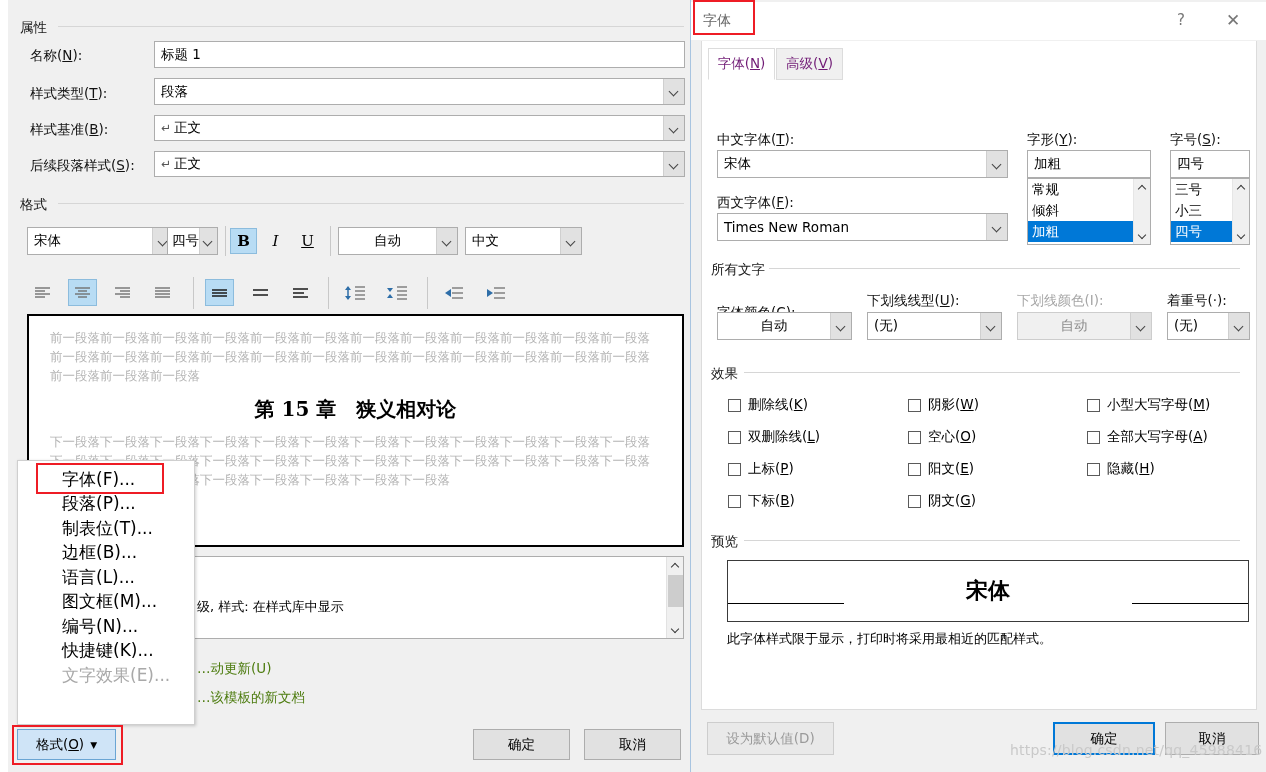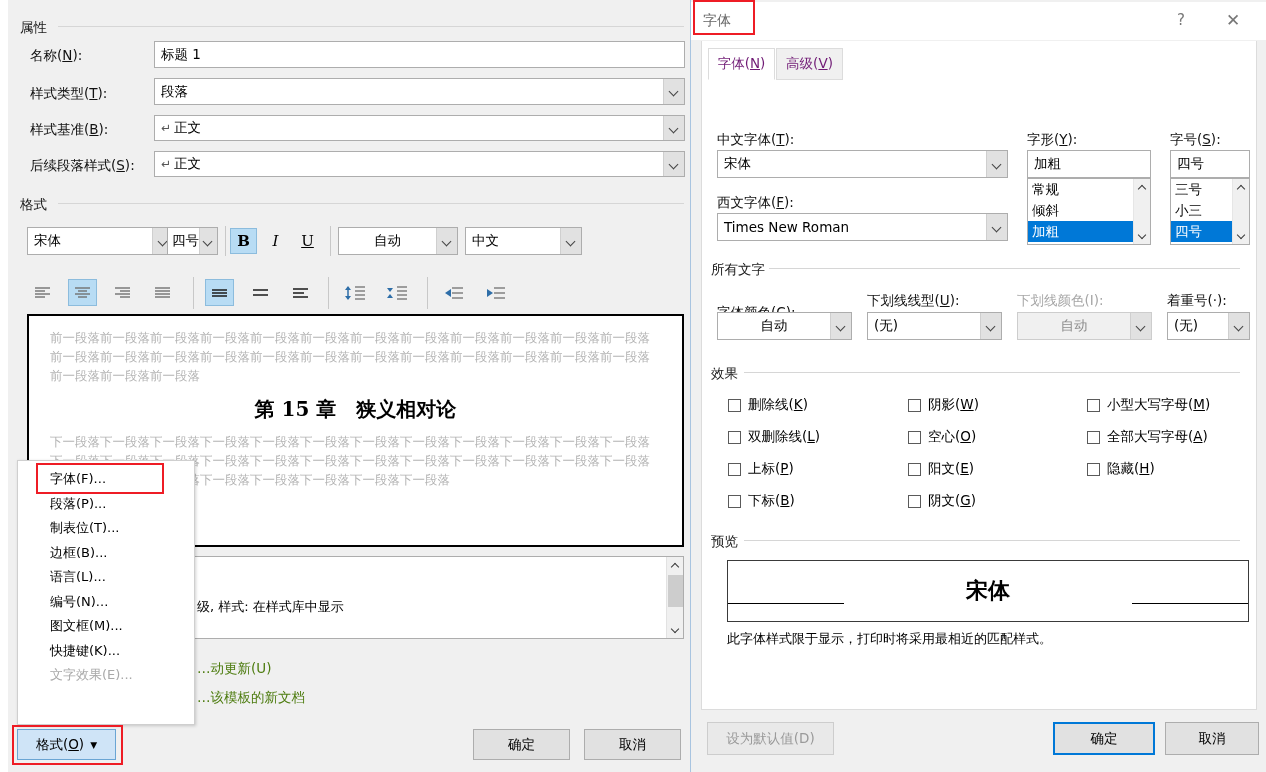--- a/index.html
+++ b/index.html
@@ -124,21 +124,21 @@
   .btn.disabled { color: #9a9a9a; border-color: #cdcdcd; background: #e9e9e9; }
   .btn.light { background: #cfe4f7; border: 1px solid #6aa5d4; }
 
   
   .ctxmenu {
     position: absolute; background: #fff; border: 1px solid #cfcfcf;
     box-shadow: 1px 1px 3px rgba(0,0,0,.18);
   }
   .ctxitem {
     height: 24.5px; display: flex; align-items: center;
-    padding-left: 32px; font-size: 13px; color: #000; white-space: nowrap;
+    padding-left: 44px; font-size: 17px; color: #000; white-space: nowrap;
   }
   .ctxitem.dim { color: #a9a9a9; }
 
   .redbox { position: absolute; border: 2.5px solid #ee1c25; pointer-events: none; }
 
   
   .sliver {
     position: absolute; left: 676px; top: 0; width: 14px; height: 772px;
     background: #b9cee8;
     overflow: hidden;
@@ -487,24 +487,24 @@
       <div class="ctxitem">
         <span>制表位(T)...</span>
         </div>
       <div class="ctxitem">
         <span>边框(B)...</span>
         </div>
       <div class="ctxitem">
         <span>语言(L)...</span>
         </div>
       <div class="ctxitem">
+        <span>图文框(M)...</span>
+        </div>
+      <div class="ctxitem">
         <span>编号(N)...</span>
-        </div>
-      <div class="ctxitem">
-        <span>图文框(M)...</span>
         </div>
       <div class="ctxitem">
         <span>快捷键(K)...</span>
         </div>
       <div class="ctxitem dim">
         <span>文字效果(E)...</span>
         </div>
     </div>
 
     <div class="redbox" style="left:28px; top:463px; width:128px; height:31px;"></div>
@@ -694,14 +694,15 @@
     <div class="btn primary" style="left:362px; top:722px; width:102px; height:33px;">
       <span>确定</span>
     </div>
     <div class="btn" style="left:474px; top:722px; width:94px; height:33px;">
       <span>取消</span>
     </div>
 
     <div class="redbox" style="left:2px; top:0px; width:62px; height:35px;"></div>
   </div>
 
+  <div class="watermark">https://blog.csdn.net/qq_45988416</div>
 
 </div>
 
 </body></html>

